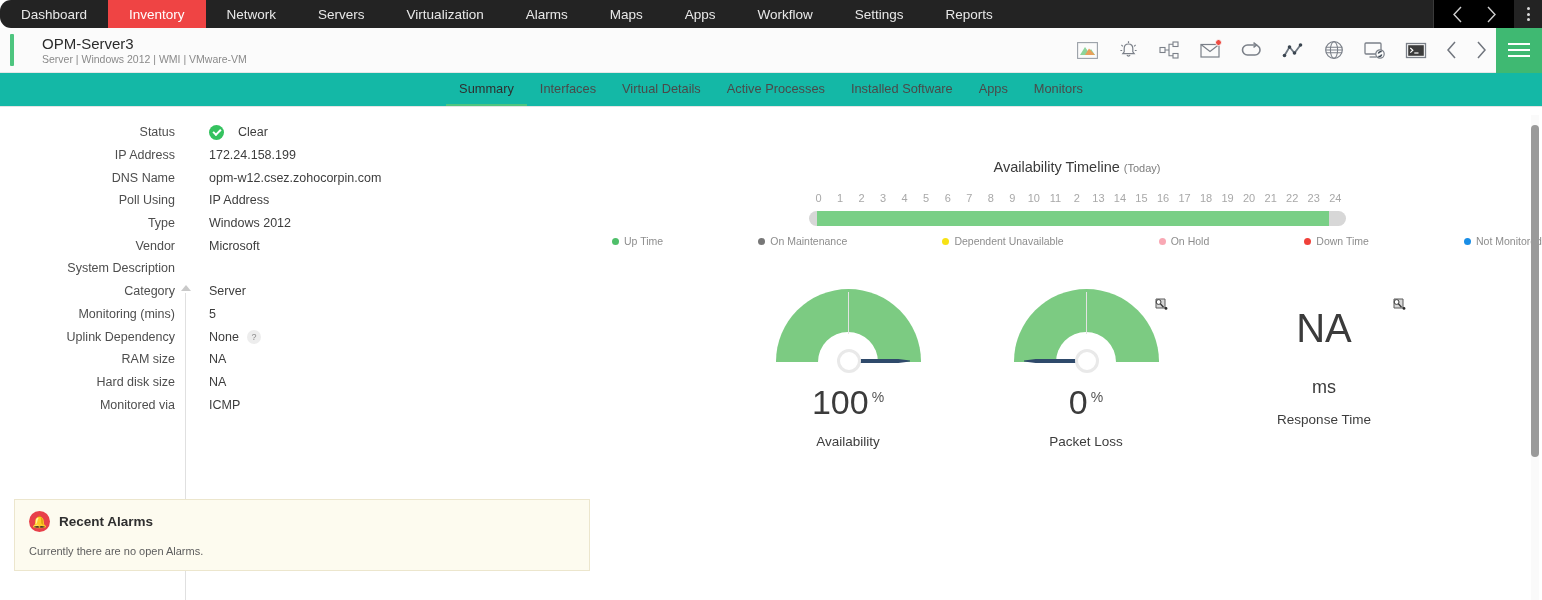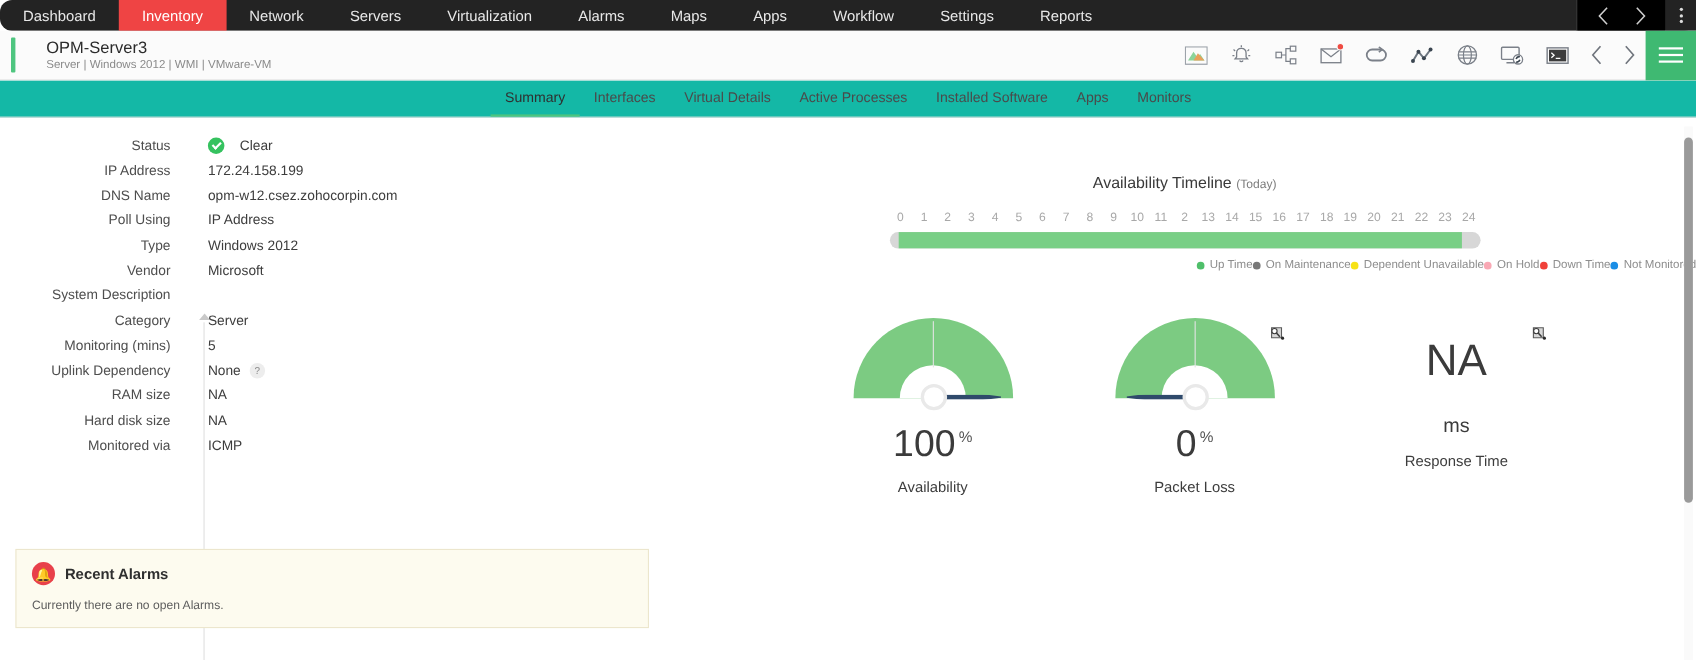--- a/index.html
+++ b/index.html
@@ -126,21 +126,21 @@
     width: 0; height: 0;
     border-left: 5px solid transparent;
     border-right: 5px solid transparent;
     border-bottom: 6px solid #c9c9c9;
     cursor: pointer;
   }
   .ds-divider {
     position: absolute; left: 185px; top: 186px;
     width: 1px; height: 312px; background: #e0e0e0;
   }
-  .ds-rows { margin-top: 14px; position: relative; }
+  .ds-rows { margin-top: 14px; position: relative; padding-left: 20px; }
   .ds-row { display: flex; align-items: center; height: 22.7px; }
   .ds-label {
     width: 170px; text-align: right; padding-right: 15px;
     font-size: 12.5px; color: #4e4e4e;
   }
   .ds-value {
     padding-left: 19px; font-size: 12.5px; color: #3d3d3d;
     display: flex; align-items: center; gap: 8px;
   }
   .status-ico {
@@ -190,22 +190,22 @@
   .tl-ticks span { font-size: 11px; color: #a8a8a8; width: 16px; text-align: center; }
   .tl-track {
     width: 537px; height: 15px; margin: 7px auto 0 auto;
     background: #d7d7d7; border-radius: 8px; position: relative; overflow: hidden;
   }
   .tl-fill {
     position: absolute; left: 8px; top: 0; height: 15px;
     background: #79cf86;
   }
   .tl-legend {
-    display: flex; justify-content: flex-end; align-items: center;
-    margin-top: 9px;
+    display: flex; justify-content: space-between; align-items: center;
+    gap: 13px; margin-top: 9px;
   }
   .lg { display: flex; align-items: center; gap: 5px; font-size: 10.5px; color: #8d8d8d; }
   .lg i { width: 7px; height: 7px; border-radius: 50%; display: block; }
 
   
   .gauges {
     display: flex; justify-content: center;
     gap: 58px; margin-top: 42px; padding-left: 18px;
   }
   .gauge-unit { width: 180px; text-align: center; position: relative; }

